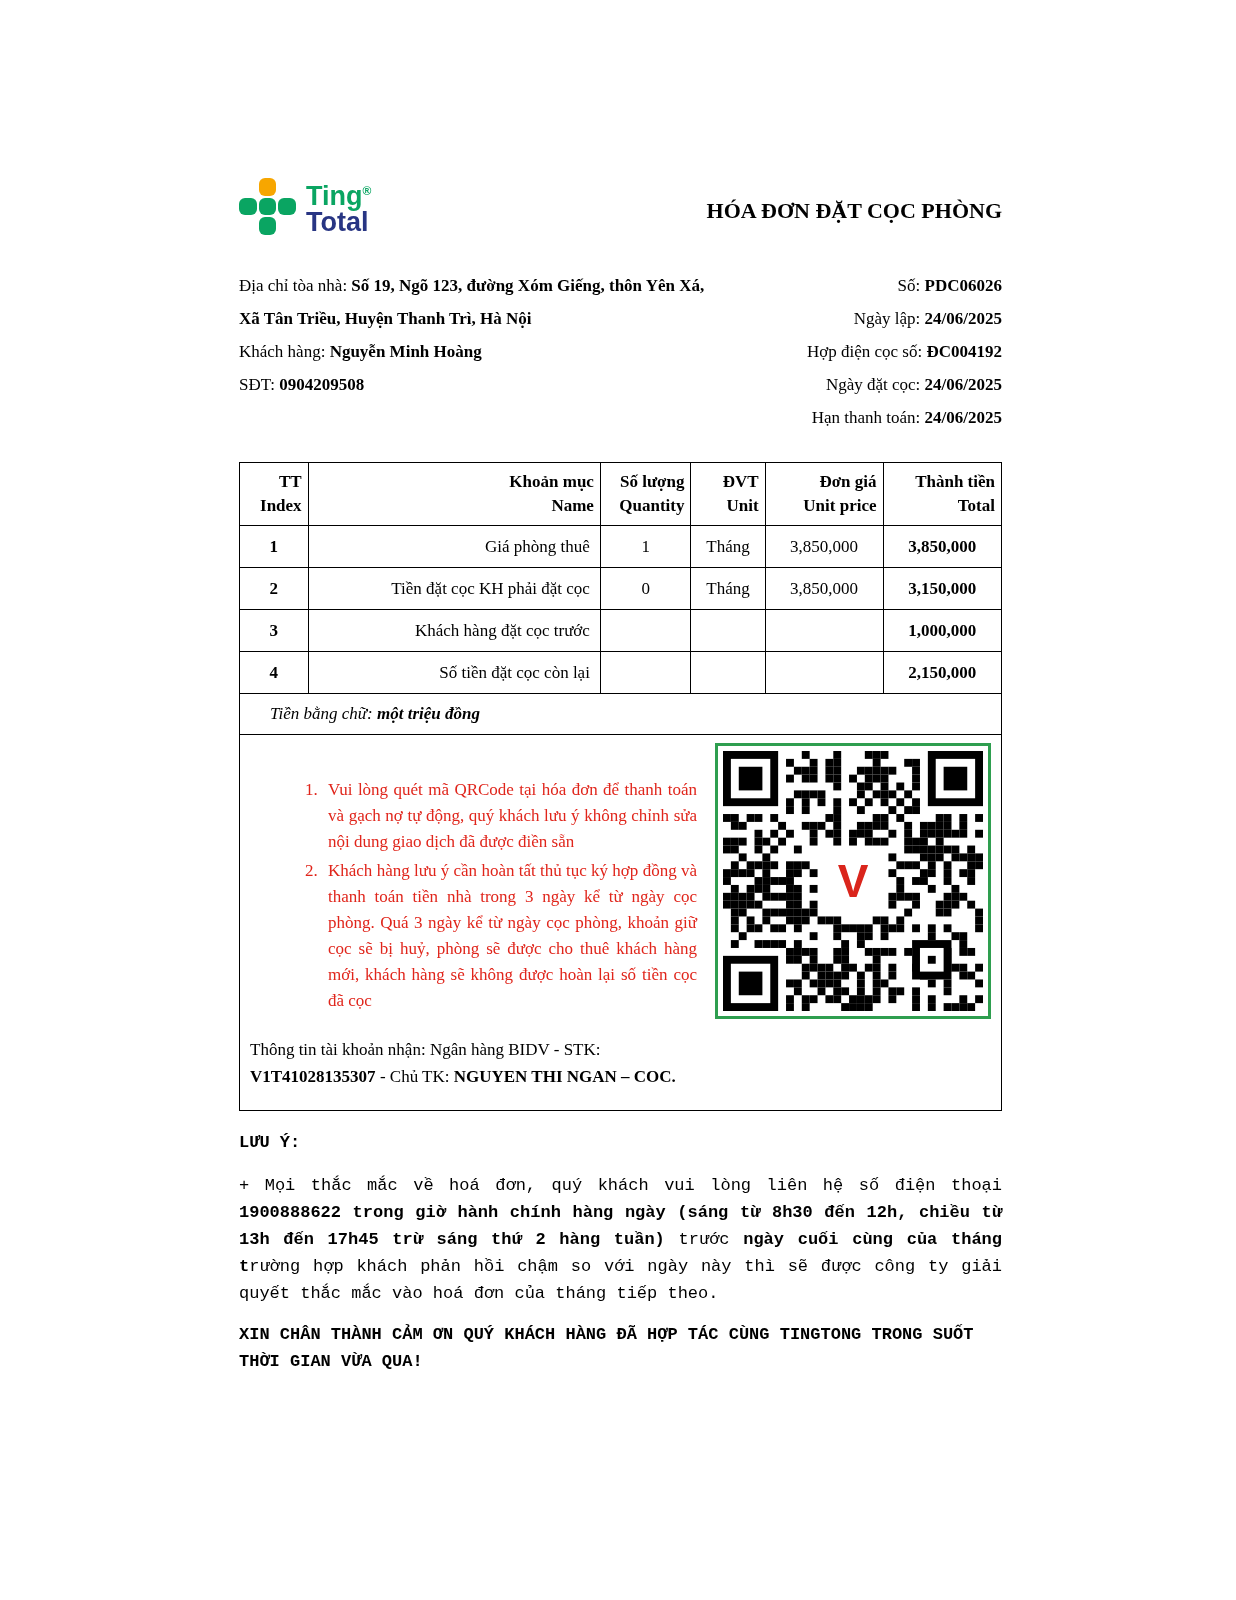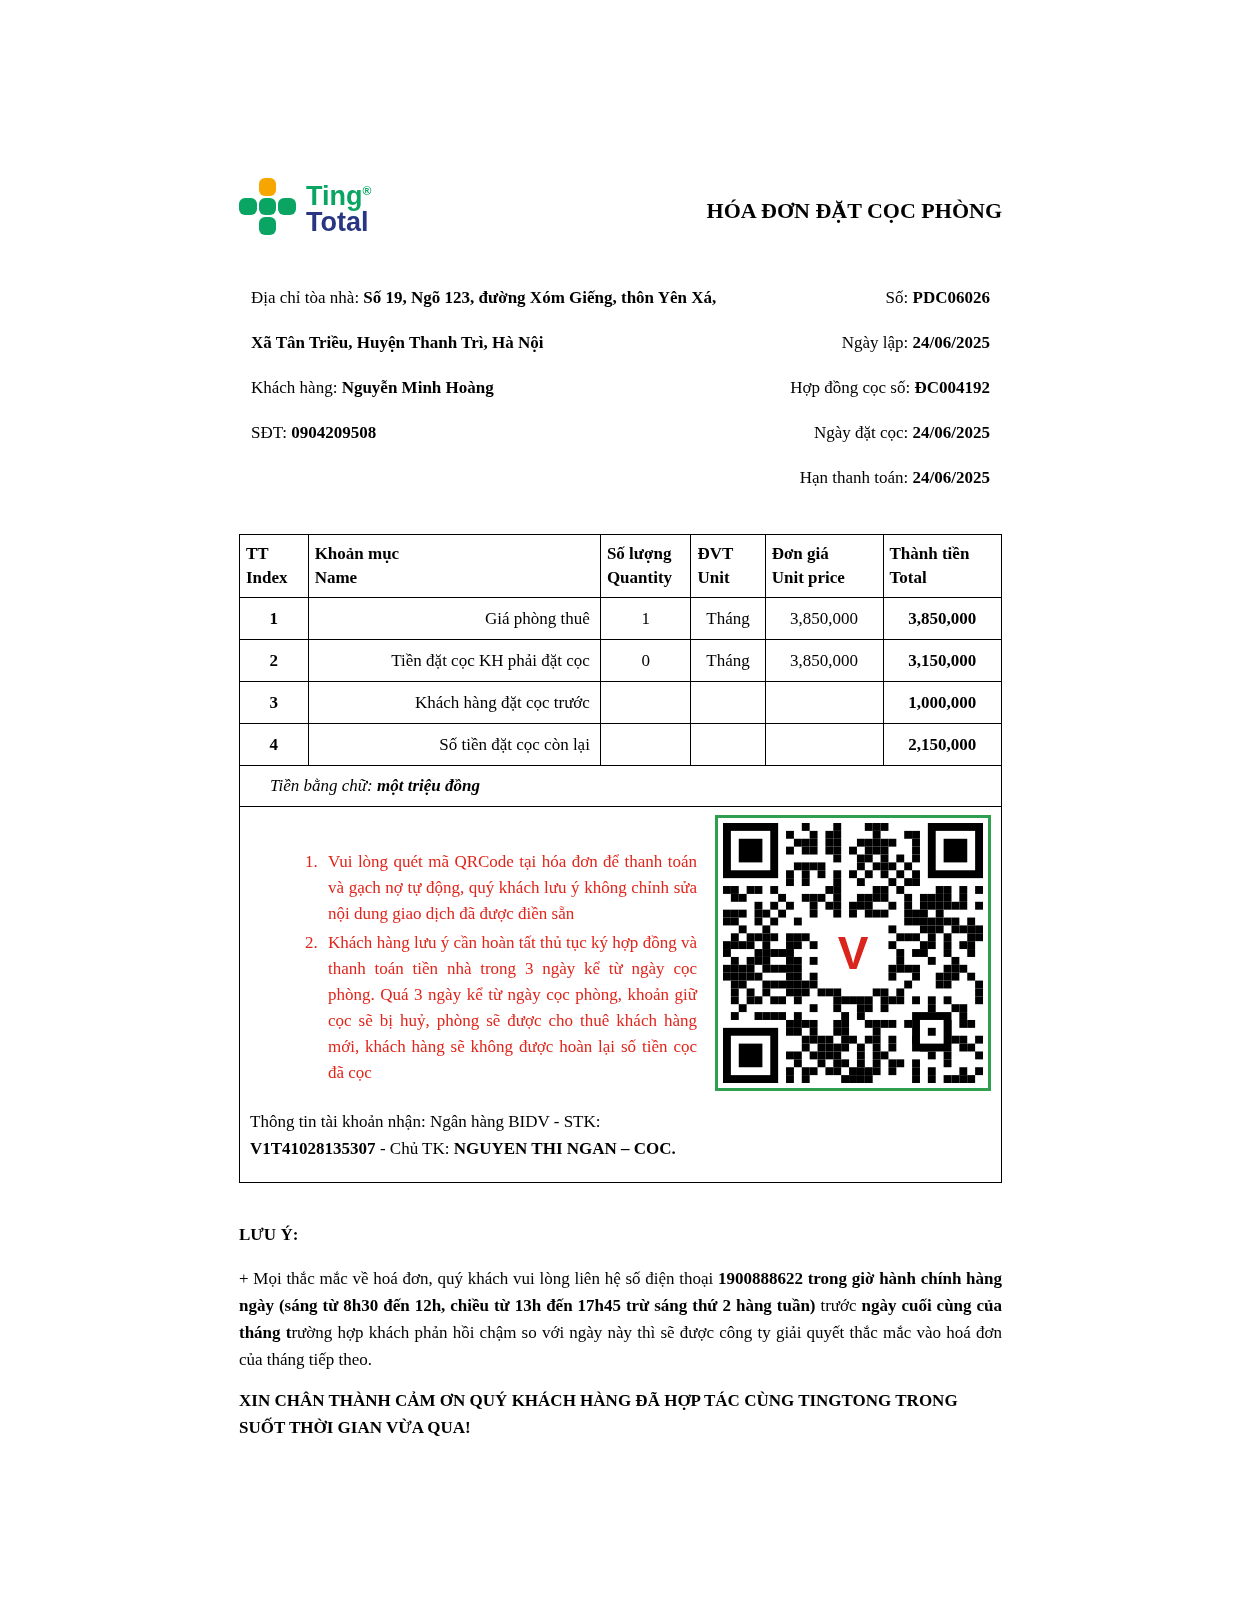--- a/index.html
+++ b/index.html
@@ -25,28 +25,28 @@
   .pc-g3 { background: #0aa562; grid-area: 2/3; }
   .pc-g4 { background: #0aa562; grid-area: 3/2; }
   .logo-text { font-family: "Liberation Sans", sans-serif; font-weight: bold; font-size: 27px; line-height: 26px; }
   .ting { color: #0aa562; }
   .reg { font-size: 12px; vertical-align: super; }
   .tong { color: #283583; }
   .title { margin: 20px 0 0 0; font-size: 22px; font-weight: bold; }
 
   
   .info { margin-top: 34px; display: flex; justify-content: space-between; line-height: 33px; }
-  .info p { margin: 12px; }
+  .info p { margin: 0; }
   .info-left { max-width: 620px; }
   .info-right { text-align: right; }
 
   
   table.items { width: 100%; border-collapse: collapse; margin-top: 28px; }
   table.items th, table.items td { border: 1px solid #000; padding: 8px 10px; }
-  table.items th { font-weight: bold; text-align: left; padding: 7px 6px; line-height: 24px; }
+  table.items th { font-weight: bold; text-align: right; padding: 7px 6px; line-height: 24px; }
   table.items td { height: 42px; }
   table.items td.la { padding-left: 14px; }
 
   .words-row { border: 1px solid #000; border-top: 0; padding: 10px 30px; }
 
   
   .notes-box { border: 1px solid #000; border-top: 0; min-height: 318px; display: flex; }
   .notes-left { flex: 1; padding: 42px 18px 20px 10px; }
   ol.red-list { margin: 0; padding-left: 72px; color: #e0251b; text-align: justify; line-height: 26px; }
   ol.red-list li { padding-left: 6px; margin-bottom: 3px; }
@@ -54,21 +54,21 @@
   .qr-wrap { position: relative; margin: 8px 10px auto 0; border: 3px solid #2e9e4f; padding: 5px; background: #fff; align-self: flex-start; }
   .qr-wrap svg { display: block; }
   .qr-logo {
     position: absolute; left: 50%; top: 50%; transform: translate(-50%,-50%);
     width: 58px; height: 58px; background: #fff; border-radius: 8px;
     display: flex; align-items: center; justify-content: center;
     color: #da251c; font-family: "Liberation Sans", sans-serif; font-weight: bold; font-size: 46px;
   }
 
   
-  .footer { margin-top: 42px; }
+  .footer { margin-top: 22px; font-family: Liberation Mono, monospace; }
   .footer p { margin: 0; }
   .luu-y { font-weight: bold; }
   .contact-note { margin-top: 20px !important; line-height: 27px; text-align: justify; }
   .closing { margin-top: 14px !important; font-weight: bold; line-height: 27px; }
 </style>
 </head>
 <body>
 
 <div class="page">
 
@@ -92,21 +92,21 @@
   <div class="info">
     <div class="info-left">
       <p><span>Địa chỉ tòa nhà: </span><span class="b">Số 19, Ngõ 123, đường Xóm Giếng, thôn Yên Xá,</span></p>
       <p><span class="b">Xã Tân Triều, Huyện Thanh Trì, Hà Nội</span></p>
       <p><span>Khách hàng: </span><span class="b">Nguyễn Minh Hoàng</span></p>
       <p><span>SĐT: </span><span class="b">0904209508</span></p>
     </div>
     <div class="info-right">
       <p><span>Số: </span><span class="b">PDC06026</span></p>
       <p><span>Ngày lập: </span><span class="b">24/06/2025</span></p>
-      <p><span>Hợp đồng cọc số: </span><span class="b">ĐC004192</span></p>
+      <p><span>Hợp điện cọc số: </span><span class="b">ĐC004192</span></p>
       <p><span>Ngày đặt cọc: </span><span class="b">24/06/2025</span></p>
       <p><span>Hạn thanh toán: </span><span class="b">24/06/2025</span></p>
     </div>
   </div>
 
   <table class="items">
     <colgroup>
       <col style="width:77px">
         <col style="width:425px">
         <col style="width:98px">

